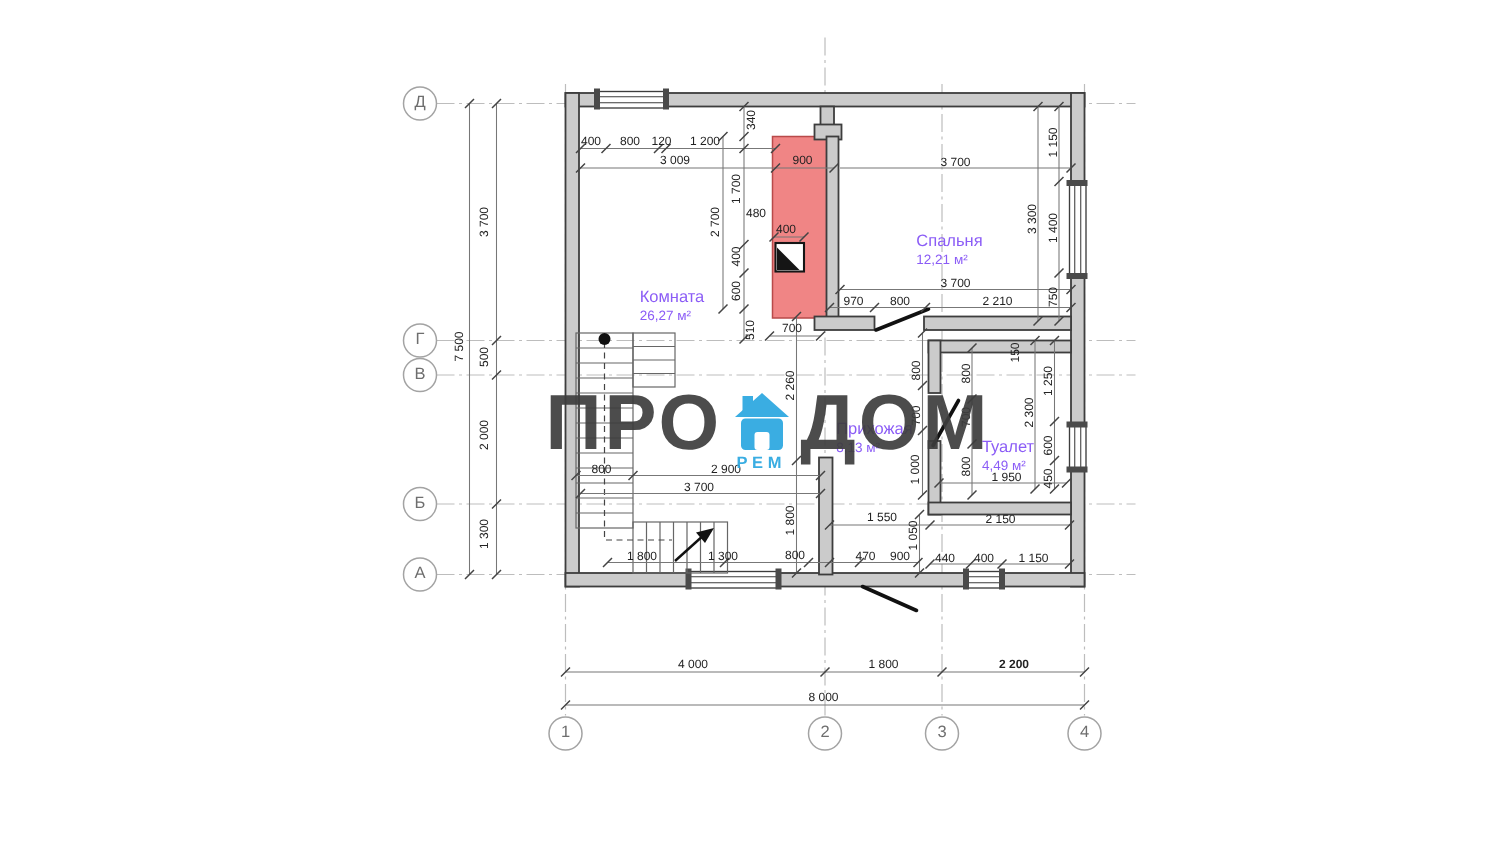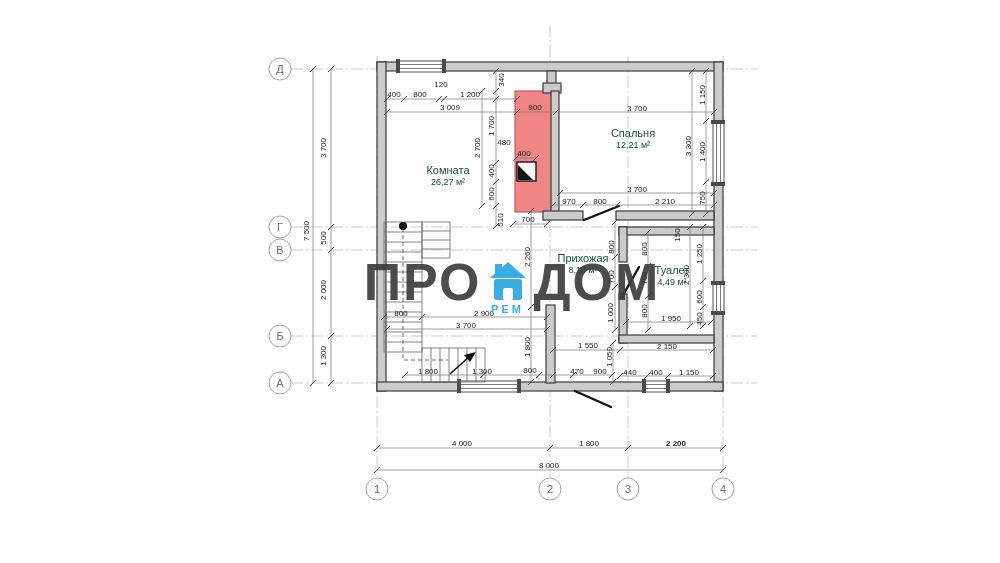--- a/index.html
+++ b/index.html
@@ -16,22 +16,22 @@
   .doorline{stroke:#111;stroke-width:2.4;stroke-linecap:round;}
   .stair{stroke:#666;stroke-width:0.8;fill:none;}
   .stairdash{stroke:#444;stroke-width:0.8;fill:none;stroke-dasharray:4 3;}
   .stairarrow{stroke:#111;stroke-width:1.6;fill:none;}
   .dimline{stroke:#777;stroke-width:0.7;fill:none;}
   .tick{stroke:#444;stroke-width:1;fill:none;}
   .axisline{stroke:#bdbdbd;stroke-width:0.8;fill:none;stroke-dasharray:12 3 2 3;}
   .dim{position:absolute;z-index:2;font-size:8px;color:#222;white-space:nowrap;
        transform:translate(-50%,-50%);letter-spacing:0;}
   .dim.v{transform:translate(-50%,-50%) rotate(-90deg);}
-  .room-label{position:absolute;z-index:2;transform:translate(-50%,-50%);text-align:center;
-       color:#14532d;line-height:1.3;}
+  .room-label{position:absolute;z-index:2;transform:translate(-50%,-50%);text-align:left;
+       color:#8b5cf6;line-height:1.3;margin-top:28px;}
   .room-label .rname{font-size:11px;}
   .room-label .rarea{font-size:9px;}
   .axis-circle{position:absolute;z-index:2;width:21px;height:21px;border:1px solid #a3a3a3;
        border-radius:50%;background:#fff;color:#6e6e6e;font-size:11px;line-height:21px;
        text-align:center;transform:translate(-50%,-50%);}
   .watermark{position:absolute;left:312px;top:260px;width:400px;z-index:5;display:flex;
        justify-content:center;align-items:flex-start;gap:8px;opacity:0.92;}
   .wm-text{font-size:52px;font-weight:bold;color:#3d3d3d;letter-spacing:2px;line-height:0.88;}
   .wm-house{display:flex;flex-direction:column;align-items:center;margin-top:2px;}
   .wm-sub{font-size:11px;font-weight:bold;color:#2aa7e0;letter-spacing:3px;margin-top:1px;}
@@ -164,21 +164,21 @@
     <div class="room-label" style="left: 583px; top: 264px;">
       <div class="rname">Прихожая</div>
       <div class="rarea">8,13 м²</div>
     </div>
     <div class="room-label" style="left: 672px; top: 276px;">
       <div class="rname">Туалет</div>
       <div class="rarea">4,49 м²</div>
     </div>
     <span class="dim" style="left: 394px; top: 94px;">400</span>
     <span class="dim" style="left: 420px; top: 94px;">800</span>
-    <span class="dim" style="left: 441px; top: 84px;">120</span>
+    <span class="dim" style="left: 441px; top: 94px;">120</span>
     <span class="dim" style="left: 470px; top: 94px;">1 200</span>
     <span class="dim" style="left: 504px; top: 94px; margin-top: 48px;">480</span>
     <span class="dim" style="left: 450px; top: 107px;">3 009</span>
     <span class="dim" style="left: 535px; top: 107px;">900</span>
     <span class="dim v" style="left: 501px; top: 80px;">340</span>
     <span class="dim v" style="left: 491px; top: 126px;">1 700</span>
     <span class="dim v" style="left: 477px; top: 148px;">2 700</span>
     <span class="dim v" style="left: 491px; top: 171px;">400</span>
     <span class="dim v" style="left: 491px; top: 194px;">600</span>
     <span class="dim v" style="left: 500px; top: 220px;">510</span>

